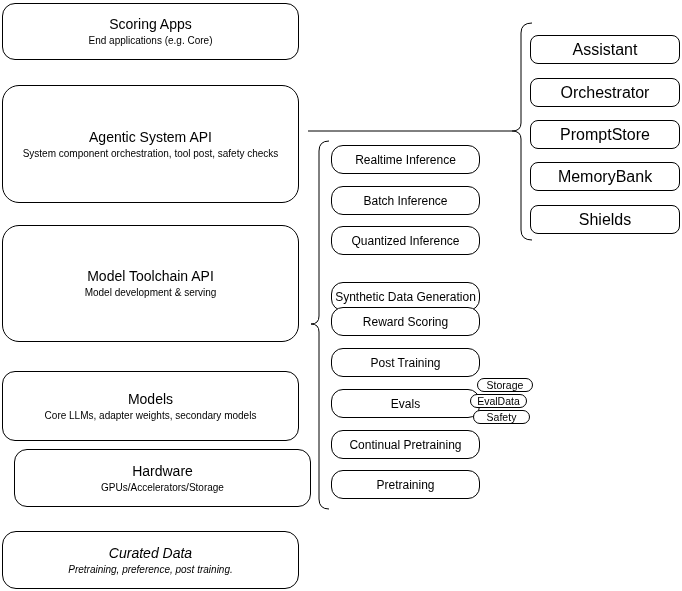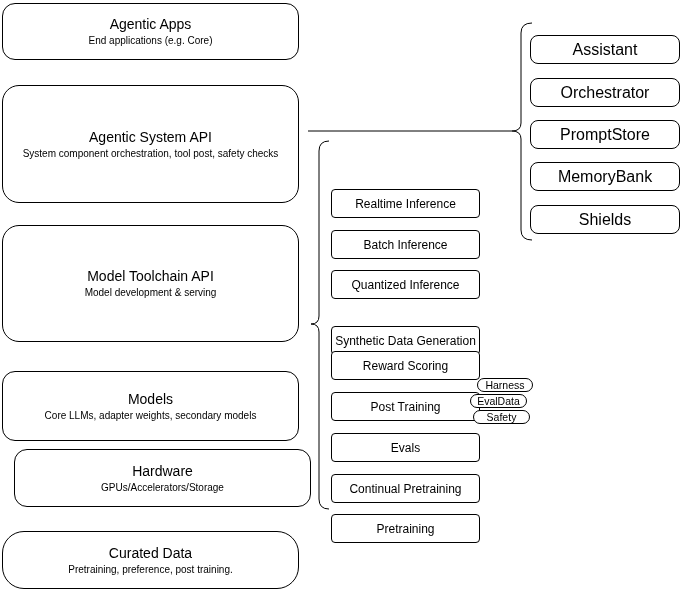--- a/index.html
+++ b/index.html
@@ -48,28 +48,27 @@
     white-space: nowrap;
   }
   
   .mbox {
     position: absolute;
     left: 331px;
     width: 149px;
     height: 29px;
     box-sizing: border-box;
     border: 1px solid #000000;
-    border-radius: 4px;
+    border-radius: 12px;
     background: #ffffff;
     display: flex;
     align-items: center;
     justify-content: center;
     font-size: 12px;
     white-space: nowrap;
-    margin-top: 44px;
   }
   
   .rbox {
     position: absolute;
     left: 530px;
     width: 150px;
     height: 29px;
     box-sizing: border-box;
     border: 1px solid #000000;
     border-radius: 8px;
@@ -100,21 +99,21 @@
 
 <div class="canvas">
 
   <svg class="overlay" viewBox="0 0 682 591">
     <path d="M308 131 L512 131" stroke="#000000" stroke-width="1" fill="none"></path>
     <path d="M329 141 Q319 141 319 151 L319 316 Q319 324 311 324 Q319 324 319 332 L319 499 Q319 509 329 509" stroke="#000000" stroke-width="1" fill="none"></path>
     <path d="M532 23 Q521 23 521 33 L521 123 Q521 131 512 131 Q521 131 521 139 L521 230 Q521 240 532 240" stroke="#000000" stroke-width="1" fill="none"></path>
   </svg>
 
   <div class="lbox" style="top:3px; height:57px; border-radius:13px;">
-    <div class="title">Agentic Apps</div>
+    <div class="title">Scoring Apps</div>
     <div class="sub">End applications (e.g. Core)</div>
   </div>
 
   <div class="lbox" style="top:85px; height:118px; border-radius:17px;">
     <div class="title">Agentic System API</div>
     <div class="sub">System component orchestration, tool post, safety checks</div>
   </div>
 
   <div class="lbox" style="top:225px; height:117px; border-radius:17px;">
     <div class="title">Model Toolchain API</div>
@@ -124,36 +123,36 @@
   <div class="lbox" style="top:371px; height:70px; border-radius:13px;">
     <div class="title">Models</div>
     <div class="sub">Core LLMs, adapter weights, secondary models</div>
   </div>
 
   <div class="lbox" style="top:449px; height:58px; border-radius:13px;margin-left:12px;">
     <div class="title">Hardware</div>
     <div class="sub">GPUs/Accelerators/Storage</div>
   </div>
 
-  <div class="lbox" style="top:531px; height:58px; border-radius:22px;">
+  <div class="lbox" style="top:531px; height:58px; border-radius:14px;font-style:italic;">
     <div class="title">Curated Data</div>
     <div class="sub">Pretraining, preference, post training.</div>
   </div>
 
   <div class="mbox" style="top:145px;">Realtime Inference</div>
   <div class="mbox" style="top:186px;">Batch Inference</div>
   <div class="mbox" style="top:226px;">Quantized Inference</div>
   <div class="mbox" style="top:282px;text-align:center;">Synthetic Data Generation</div>
   <div class="mbox" style="top:307px;">Reward Scoring</div>
   <div class="mbox" style="top:348px;">Post Training</div>
   <div class="mbox" style="top:389px;">Evals</div>
   <div class="mbox" style="top:430px;">Continual Pretraining</div>
   <div class="mbox" style="top:470px;">Pretraining</div>
 
-  <div class="pill" style="left:477px; top:378px; width:56px; height:14px;">Harness</div>
+  <div class="pill" style="left:477px; top:378px; width:56px; height:14px;">Storage</div>
   <div class="pill" style="left:470px; top:394px; width:57px; height:14px;">EvalData</div>
   <div class="pill" style="left:473px; top:410px; width:57px; height:14px;">Safety</div>
 
   <div class="rbox" style="top:35px;">Assistant</div>
   <div class="rbox" style="top:78px;">Orchestrator</div>
   <div class="rbox" style="top:120px;">PromptStore</div>
   <div class="rbox" style="top:162px;">MemoryBank</div>
   <div class="rbox" style="top:205px;">Shields</div>
 
 </div>

